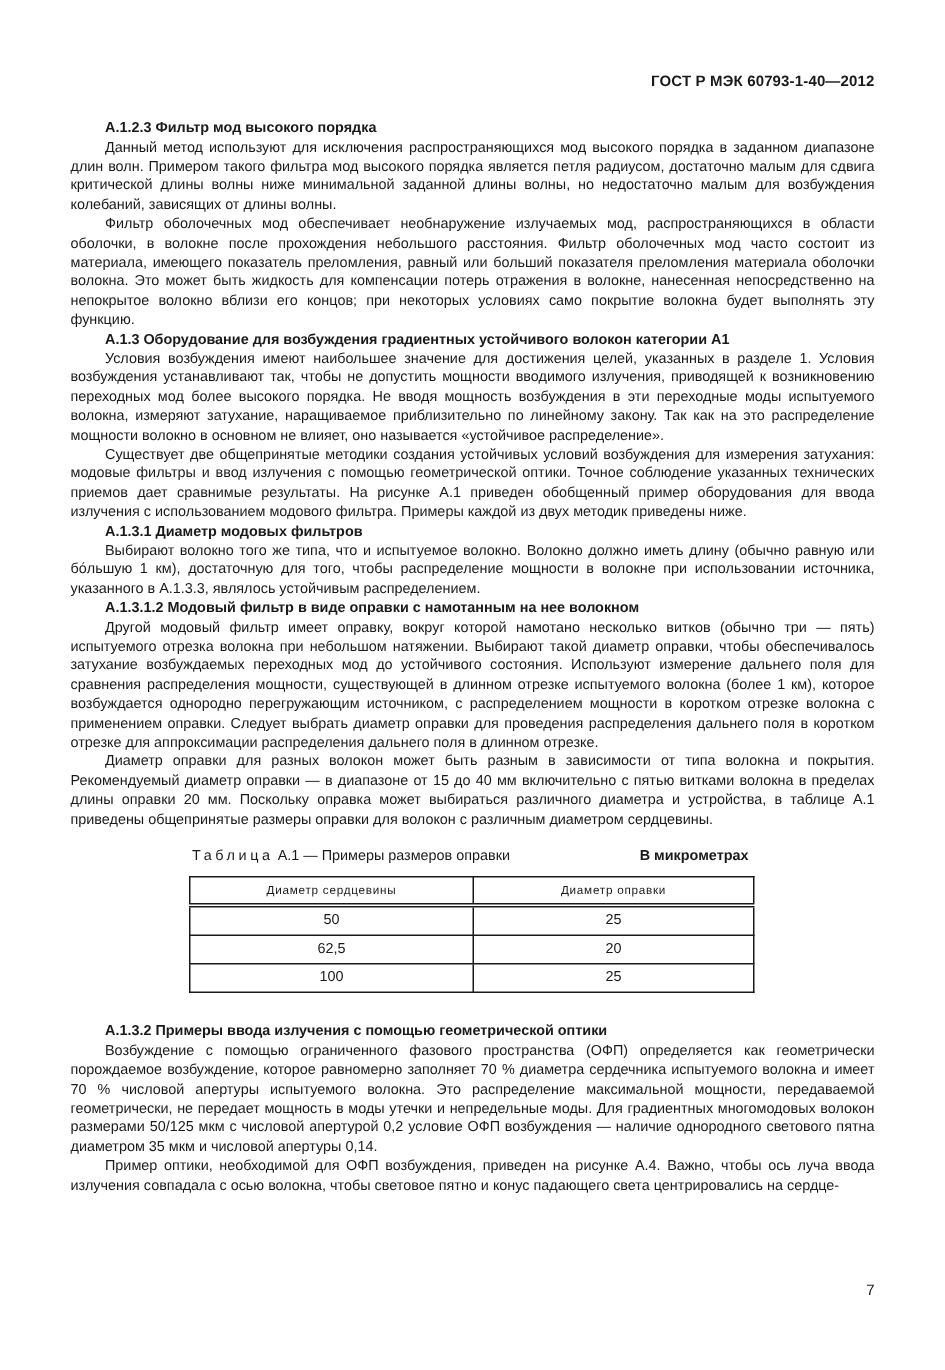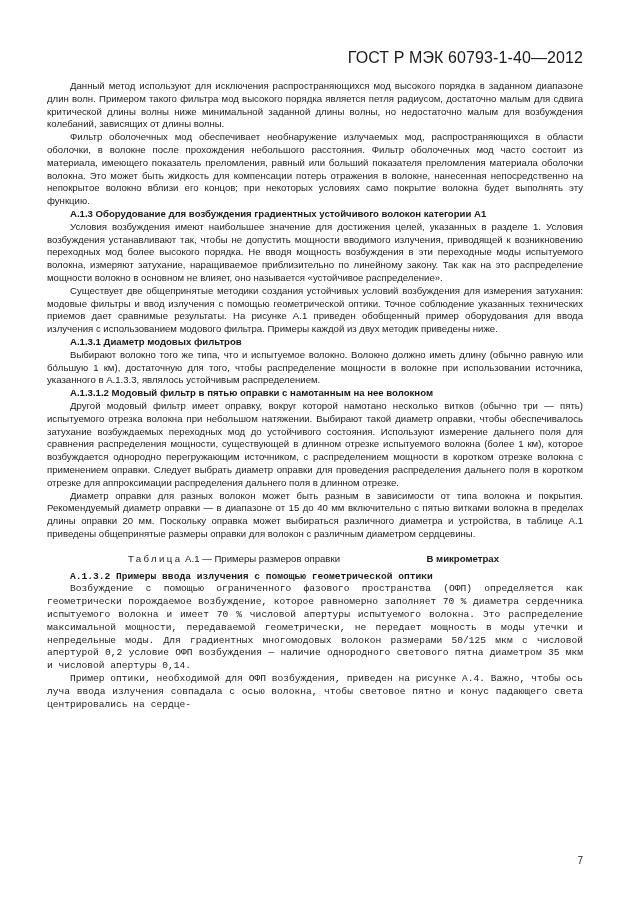--- a/index.html
+++ b/index.html
@@ -1,59 +1,82 @@
 <!DOCTYPE html>
 <html><head>
 <meta charset="utf-8">
 <style>
   html, body { margin: 0; padding: 0; background: #ffffff; }
   body { width: 630px; height: 913px; position: relative; overflow: hidden;
          font-family: "Liberation Sans", sans-serif; color: #1a1a1a; }
-  .header { position: absolute; top: 49px; right: 47px; font-size: 16px; font-weight: normal; letter-spacing: 0.1px; text-align: center; }
+  .header { position: absolute; top: 49px; right: 47px; font-size: 10px; font-weight: bold; letter-spacing: 0.1px; text-align: center; }
   .content { position: absolute; left: 47px; top: 80px; width: 536px; font-size: 9.6px; line-height: 12.8px; }
   .p { margin: 0; text-align: justify; text-align-last: left; }
   .ind { text-indent: 23px; }
   .h { margin: 0; font-weight: bold; padding-left: 23px; }
   .cap-wrap { position: relative; height: 13px; margin-top: 12px; }
   .cap { position: absolute; left: 81px; top: 0; }
   .cap .spaced { letter-spacing: 2.4px; margin-top: 31px; }
   .units { position: absolute; right: 84px; top: 0; font-weight: bold; }
   table.t { margin-top: 6px; margin-left: 79px; border-collapse: collapse; width: 377px; font-size: 9.6px; }
   table.t td, table.t th { border: 1px solid #1a1a1a; text-align: center; padding: 0; }
   table.t th { font-weight: normal; font-size: 7.8px; letter-spacing: 0.5px; height: 17px; border-bottom: 3px double #1a1a1a; }
   table.t td { height: 18px; }
   table.t th:first-child, table.t td:first-child { width: 188px; }
-  .after-table { margin-top: 5px; font-family: Liberation Mono, monospace; }
+  .after-table { margin-top: 20px; }
   .pagenum { position: absolute; top: 855px; right: 47px; font-size: 10px; }
 </style>
 </head>
 <body>
 
 <div class="header">ГОСТ Р МЭК 60793-1-40—2012</div>
 
 <div class="content">
+  <p class="h">А.1.2.3 Фильтр мод высокого порядка</p>
   <p class="p ind">Данный метод используют для исключения распространяющихся мод высокого порядка в заданном диапазоне длин волн. Примером такого  фильтра мод высокого порядка является петля радиусом, достаточно малым для сдвига  критической длины волны ниже минимальной заданной длины волны, но недостаточно малым для возбуждения колебаний, зависящих от длины волны.</p>
   <p class="p ind">Фильтр оболочечных мод  обеспечивает необнаружение излучаемых мод, распространяющихся в области оболочки, в волокне после прохождения небольшого расстояния. Фильтр оболочечных мод часто состоит из материала, имеющего показатель преломления, равный или больший показателя преломления материала оболочки волокна. Это может быть жидкость для компенсации потерь отражения в волокне, нанесенная непосредственно на непокрытое волокно вблизи его концов; при некоторых условиях само покрытие волокна будет выполнять эту функцию.</p>
   <p class="h">А.1.3 Оборудование для возбуждения градиентных устойчивого волокон  категории А1</p>
   <p class="p ind">Условия возбуждения имеют наибольшее значение для достижения целей, указанных в разделе 1. Условия возбуждения устанавливают так, чтобы не допустить мощности вводимого излучения, приводящей к возникновению переходных мод более высокого порядка. Не вводя мощность возбуждения в эти переходные моды испытуемого волокна, измеряют затухание, наращиваемое приблизительно по линейному закону. Так как на это распределение мощности волокно в основном не влияет, оно называется «устойчивое распределение».</p>
   <p class="p ind">Существует две общепринятые методики создания устойчивых условий возбуждения для измерения затухания: модовые фильтры и ввод излучения с помощью геометрической оптики. Точное соблюдение указанных технических приемов дает сравнимые результаты. На рисунке А.1 приведен обобщенный пример оборудования для ввода излучения с использованием модового фильтра. Примеры каждой из двух методик приведены ниже.</p>
   <p class="h">А.1.3.1 Диаметр модовых фильтров</p>
   <p class="p ind">Выбирают волокно того же типа, что и испытуемое волокно. Волокно должно иметь длину (обычно равную или бо́льшую 1 км), достаточную для того, чтобы распределение мощности в волокне при использовании источника, указанного в А.1.3.3, являлось устойчивым распределением.</p>
-  <p class="h">А.1.3.1.2 Модовый фильтр в пятью оправки с намотанным на нее волокном</p>
+  <p class="h">А.1.3.1.2 Модовый фильтр в виде оправки с намотанным на нее волокном</p>
   <p class="p ind">Другой модовый фильтр имеет оправку, вокруг которой намотано несколько витков (обычно три — пять) испытуемого отрезка волокна при небольшом натяжении. Выбирают такой диаметр оправки, чтобы обеспечивалось затухание возбуждаемых переходных мод до устойчивого состояния. Используют измерение дальнего поля для сравнения распределения мощности, существующей в длинном отрезке испытуемого волокна (более 1 км), которое возбуждается однородно перегружающим источником, с распределением мощности в коротком отрезке волокна с применением оправки. Следует выбрать диаметр оправки для проведения распределения дальнего поля в коротком отрезке для аппроксимации распределения дальнего поля в длинном отрезке.</p>
   <p class="p ind">Диаметр оправки для разных волокон может быть разным в зависимости от типа волокна и покрытия. Рекомендуемый диаметр оправки — в диапазоне от 15 до 40 мм включительно с пятью витками волокна в пределах длины оправки 20 мм. Поскольку оправка может выбираться различного диаметра и устройства, в таблице А.1 приведены общепринятые размеры оправки для волокон с различным диаметром сердцевины.</p>
 
   <div class="cap-wrap">
     <div class="cap">
       <span class="spaced">Таблица</span>
       <span>А.1 — Примеры размеров оправки</span>
     </div>
     <div class="units">В микрометрах</div>
   </div>
 
+  <table class="t">
+    <thead>
+      <tr>
+        <th>Диаметр сердцевины</th>
+        <th>Диаметр оправки</th>
+      </tr>
+    </thead>
+    <tbody>
+      <tr>
+        <td>50</td>
+        <td>25</td>
+      </tr>
+      <tr>
+        <td>62,5</td>
+        <td>20</td>
+      </tr>
+      <tr>
+        <td>100</td>
+        <td>25</td>
+      </tr>
+    </tbody>
+  </table>
 
   <div class="after-table">
     <p class="h">А.1.3.2 Примеры ввода излучения с помощью геометрической оптики</p>
     <p class="p ind">Возбуждение с помощью ограниченного фазового пространства (ОФП) определяется как геометрически порождаемое возбуждение, которое равномерно заполняет 70 % диаметра сердечника испытуемого волокна и имеет 70 % числовой апертуры испытуемого волокна. Это распределение максимальной мощности, передаваемой геометрически, не передает мощность в моды утечки и непредельные моды. Для градиентных многомодовых волокон размерами 50/125 мкм с числовой апертурой 0,2 условие ОФП возбуждения — наличие однородного светового пятна диаметром 35 мкм и числовой апертуры 0,14.</p>
     <p class="p ind">Пример оптики, необходимой для ОФП возбуждения, приведен на рисунке А.4. Важно, чтобы ось луча ввода излучения совпадала с осью волокна,  чтобы световое пятно и конус падающего света центрировались на сердце-</p>
   </div>
 </div>
 
 <div class="pagenum">7</div>
 

